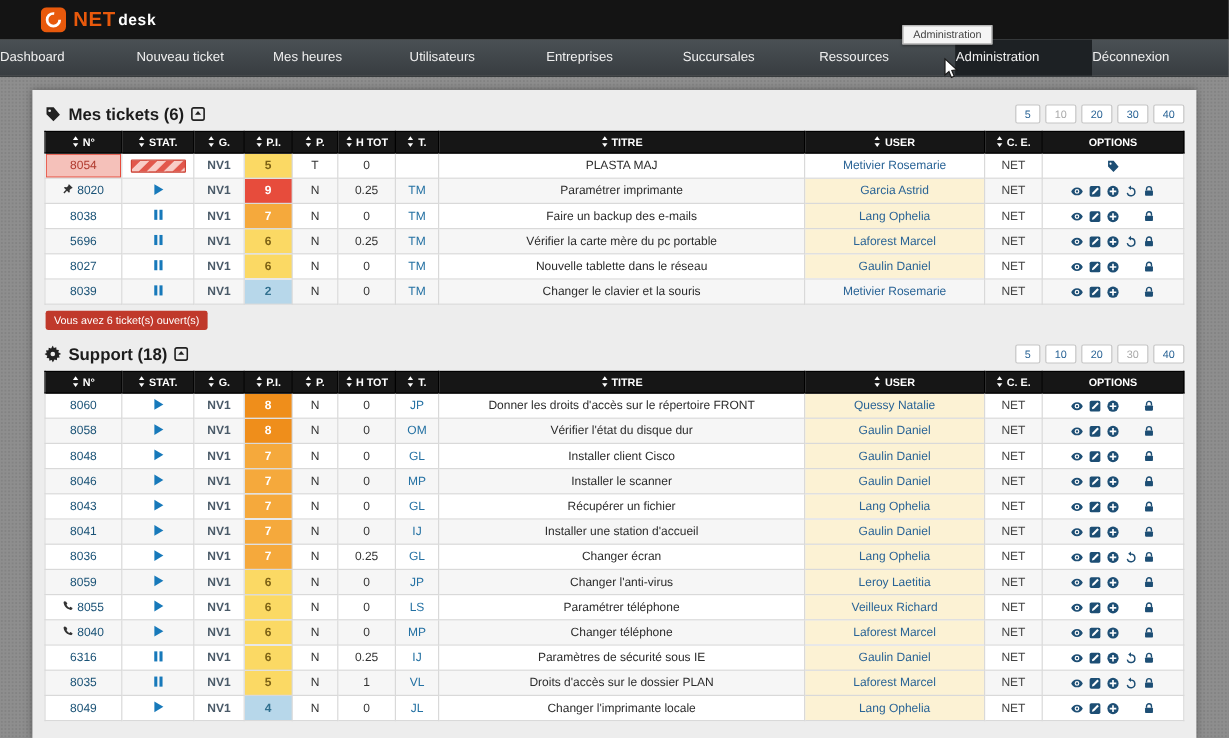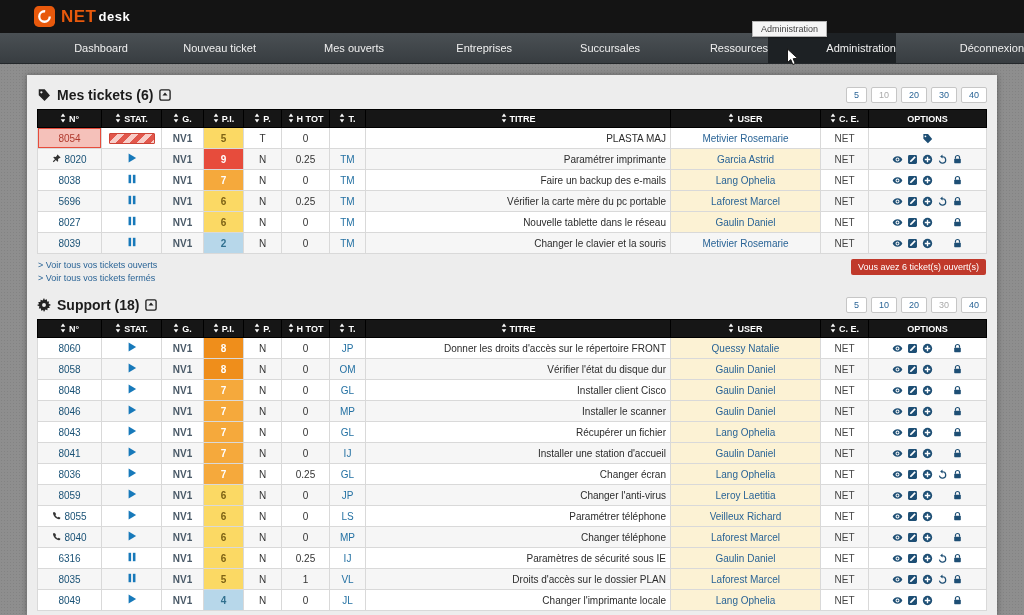--- a/index.html
+++ b/index.html
@@ -13,21 +13,21 @@
   .topbar { position:absolute; top:0; left:0; right:0; height:33px; background:#141414;
     display:flex; align-items:center; padding-left:34px; }
   .logo { display:flex; align-items:center; gap:6px; cursor:pointer; }
   .logo-mark svg { width:21px; height:21px; display:block; }
   .logo-net { color:#e8590c; font-weight:bold; font-size:17px; letter-spacing:.5px; }
   .logo-desk { color:#fff; font-weight:bold; font-size:13px; letter-spacing:.5px; margin-left:-4px; }
 
   
   .navbar { position:absolute; top:33px; left:0; right:0; height:31px; display:flex;
     background:linear-gradient(#4a5054,#383d41); border-bottom:1px solid #24282b; }
-  .nav-item { flex:1; text-align:right; line-height:31px; color:#f0f0f0; font-size:11px;
+  .nav-item { flex:1; text-align:left; line-height:31px; color:#f0f0f0; font-size:11px;
     cursor:pointer; white-space:nowrap; }
   .nav-item.active { background:#1d2124; }
 
   .tooltip { position:absolute; top:21px; left:752px; background:#f5f5f5; border:1px solid #b3b3b3;
     font-size:9px; color:#444; padding:2px 8px; z-index:40; box-shadow:0 1px 2px rgba(0,0,0,.35); }
   .cursor { position:absolute; left:786px; top:48px; z-index:50; }
 
   
   .panel { position:absolute; top:75px; left:27px; right:27px; bottom:0; background:#ededed;
     padding:8px 10px 0 10px; box-shadow:0 0 6px rgba(0,0,0,.35); }
@@ -52,21 +52,21 @@
     padding:0 4px; overflow:hidden; white-space:nowrap; }
   tbody tr:nth-child(even) td { background:#f6f6f6; }
   tbody tr:nth-child(odd) td { background:#fff; }
 
   td.c-num { color:#1a5276; }
   td.c-num.alert { background:#f5c1ba !important; color:#b03a2e; box-shadow:inset 0 0 0 1px #e74c3c; }
   td.c-num .pre { margin-right:3px; color:#333; }
   td.c-num .pre svg { width:9px; height:9px; }
   td.c-g { color:#4a5a68; font-weight:bold; }
   td.c-t { color:#2471a3; }
-  td.c-titre { text-align:right; color:#2c2c2c; }
+  td.c-titre { text-align:center; color:#2c2c2c; }
   td.c-user { color:#2a6496; cursor:pointer;margin-top:16px; }
   td.c-user.hl { background:#fcf2d4 !important; }
   td.c-ce { color:#444; }
   td.pi-red    { background:#e74c3c !important; color:#fff; font-weight:bold; }
   td.pi-orange { background:#ef8e1b !important; color:#fff; font-weight:bold; }
   td.pi-amber  { background:#f5a93c !important; color:#fff; font-weight:bold; }
   td.pi-yellow { background:#fbd964 !important; color:#7d6215; font-weight:bold; }
   td.pi-blue   { background:#b7d7ea !important; color:#31708f; font-weight:bold; }
 
   .icon { display:inline-flex; color:#1d4e74; }
@@ -101,21 +101,22 @@
       <span class="logo-net">NET</span>
       <span class="logo-desk">desk</span>
     </div>
   </header>
 
   <div class="tooltip">Administration</div>
 
   <nav class="navbar">
       <div class="nav-item">Dashboard</div>
       <div class="nav-item">Nouveau ticket</div>
-      <div class="nav-item">Mes ouverts</div>
+      <div class="nav-item">Mes heures</div>
+      <div class="nav-item">Utilisateurs</div>
       <div class="nav-item">Entreprises</div>
       <div class="nav-item">Succursales</div>
       <div class="nav-item">Ressources</div>
       <div class="nav-item active">Administration</div>
       <div class="nav-item">Déconnexion</div>
     </nav>
 
   <svg class="cursor" width="13" height="19" viewBox="0 0 13 19">
     <path d="M1.5 1v13.5l3.3-2.9 2 4.9 2.4-1-2-4.8 4.4-.4z" fill="#fff" stroke="#1a1a1a" stroke-width="1"></path>
   </svg>
@@ -464,24 +465,20 @@
                       <path d="M5 7V5.2a3 3 0 0 1 6 0V7" fill="none" stroke="currentColor" stroke-width="1.7"></path>
                       <rect x="3.2" y="7" width="9.6" height="6.4" rx="1"></rect>
                     </svg>
                   </span>
                 </div>
               </td>
   </tr>
           </tbody>
       </table>
       <div class="footer-row">
-        <div class="links">
-          <a>&gt; Voir tous vos tickets ouverts</a>
-          <a>&gt; Voir tous vos tickets fermés</a>
-        </div>
         <span class="badge">Vous avez 6 ticket(s) ouvert(s)</span>
       </div>
     </section>
 
     <section class="section sec2">
       <div class="section-head">
         <span class="sec-icon">
             <svg viewBox="0 0 16 16" fill="currentColor">
               <path d="M8 0l1 2.2 2.3-.7.2 2.4 2.4.2-.7 2.3L16 8l-2.2 1 .7 2.3-2.4.2-.2 2.4-2.3-.7L8 16l-1-2.2-2.3.7-.2-2.4-2.4-.2.7-2.3L0 8l2.2-1-.7-2.3 2.4-.2.2-2.4 2.3.7z"></path>
               <circle cx="8" cy="8" r="2.2" fill="#ededed"></circle>

